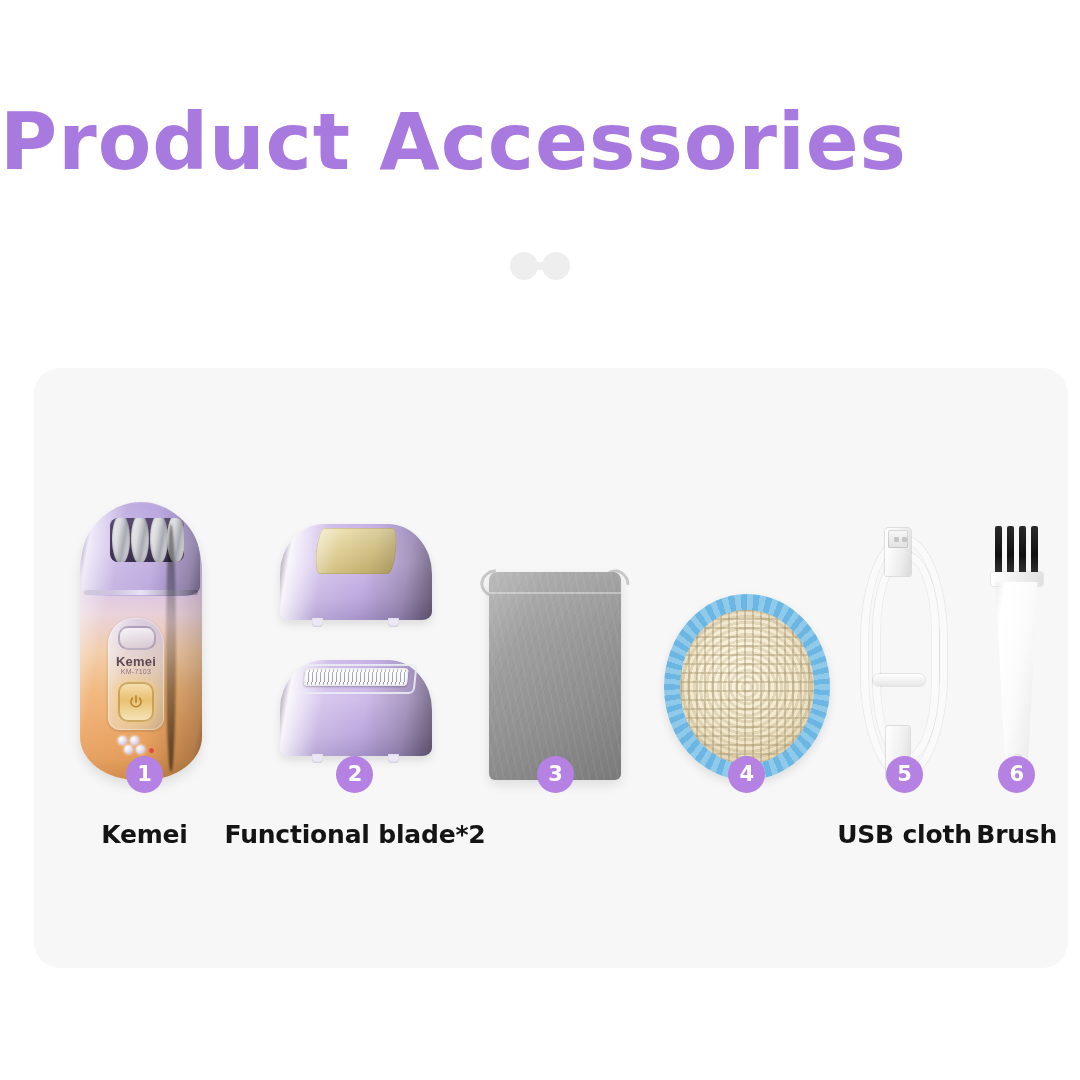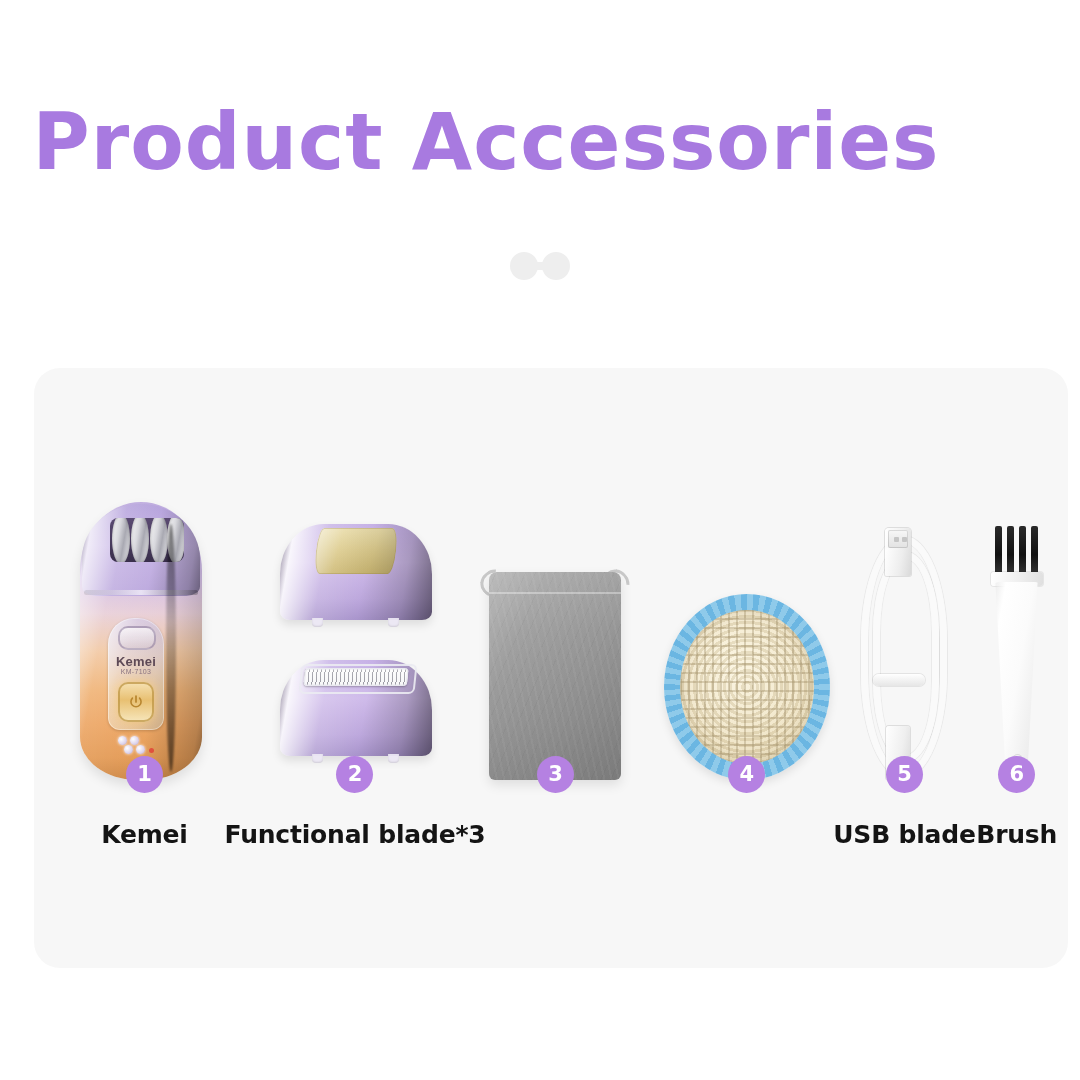--- a/index.html
+++ b/index.html
@@ -14,21 +14,21 @@
     overflow: hidden;
     position: relative;
   }
 
   
   .title-wrap {
     position: absolute;
     left: 0;
     top: 96px;
     width: 972px;
-    text-align: center;
+    text-align: left;
   }
   .title {
     display: inline-block;
     font-family: "DejaVu Sans", sans-serif;
     font-weight: bold;
     font-size: 78px;
     line-height: 92px;
     letter-spacing: 1px;
     color: #a87ae0;
     white-space: nowrap;
@@ -650,34 +650,34 @@
 
 <div class="captions">
 
   <div class="caption slot-1">
     <div class="badge">1</div>
     <div class="caption-label">Kemei</div>
   </div>
 
   <div class="caption slot-2">
     <div class="badge">2</div>
-    <div class="caption-label">Functional blade*3</div>
+    <div class="caption-label">Functional blade*2</div>
   </div>
 
   <div class="caption slot-3">
     <div class="badge">3</div>
   </div>
 
   <div class="caption slot-4">
     <div class="badge">4</div>
   </div>
 
   <div class="caption slot-5">
     <div class="badge">5</div>
-    <div class="caption-label">USB blade</div>
+    <div class="caption-label">USB cloth</div>
   </div>
 
   <div class="caption slot-6">
     <div class="badge">6</div>
     <div class="caption-label">Brush</div>
   </div>
 
 </div>
 
 </body></html>

